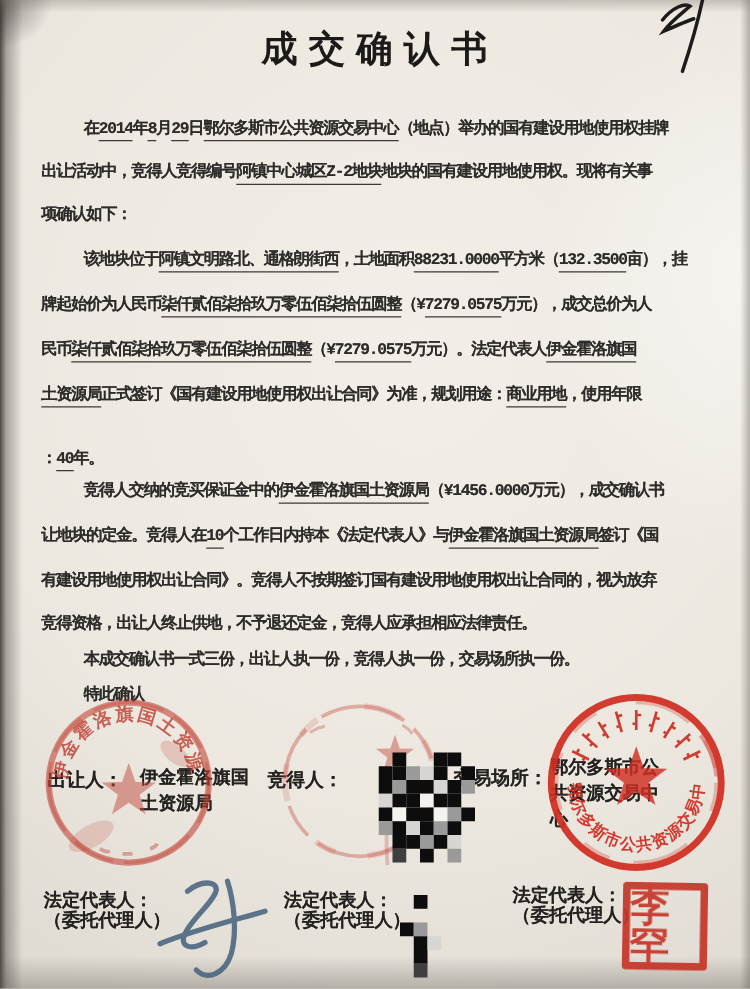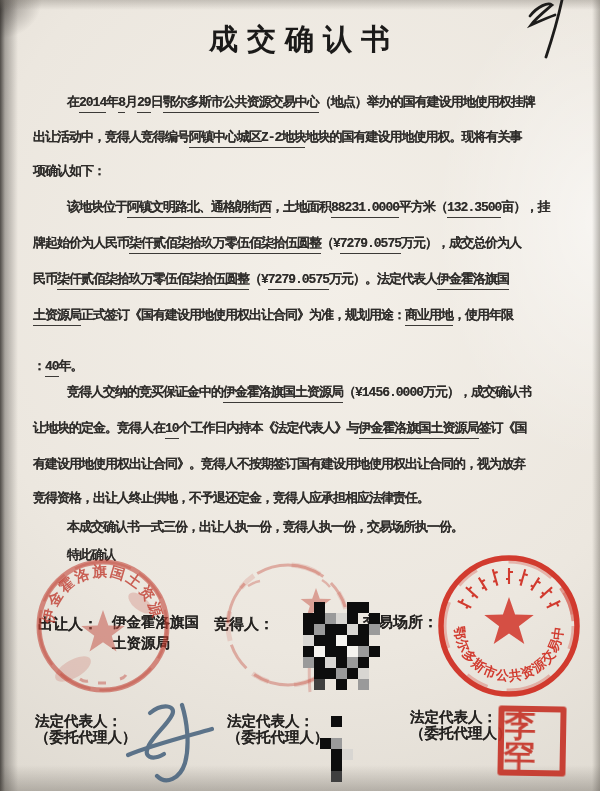--- a/index.html
+++ b/index.html
@@ -205,20 +205,25 @@
       <i style="position: absolute; left: 33px; top: 66px; width: 11px; height: 11px; background: rgb(13, 13, 13);"></i>
       <i style="position: absolute; left: 44px; top: 66px; width: 11px; height: 11px; background: rgb(154, 154, 154);"></i>
       <i style="position: absolute; left: 55px; top: 66px; width: 11px; height: 11px; background: rgb(13, 13, 13);"></i>
       <i style="position: absolute; left: 66px; top: 66px; width: 11px; height: 11px; background: rgb(216, 214, 210);"></i>
       <i style="position: absolute; left: 22px; top: 77px; width: 11px; height: 11px; background: rgb(63, 63, 63);"></i>
       <i style="position: absolute; left: 44px; top: 77px; width: 11px; height: 11px; background: rgb(13, 13, 13);"></i>
       <i style="position: absolute; left: 66px; top: 77px; width: 11px; height: 11px; background: rgb(154, 154, 154);"></i>
     </div>
 
   <div class="sig-label" style="left:363px;top:613px">交易场所：</div>
+  <div class="sig-name" style="left:440px;top:604px">
+    <div>鄂尔多斯市公</div>
+    <div>共资源交易中</div>
+    <div>心</div>
+  </div>
 
   <div class="rep" style="left:35px;top:713px">
     <div>法定代表人：</div>
     <div>（委托代理人）</div>
   </div>
 
   <svg class="handsig" style="left:122px;top:697px" width="95" height="92" viewBox="0 0 95 92">
     <g stroke="#44607c" stroke-width="4.2" fill="none" stroke-linecap="round" opacity=".85" style="filter:blur(.3px)">
       <path d="M28 16 C40 6 55 8 50 18 C45 28 34 36 27 48 C20 60 30 64 42 57"></path>
       <path d="M6 58 C30 48 62 40 90 32"></path>

